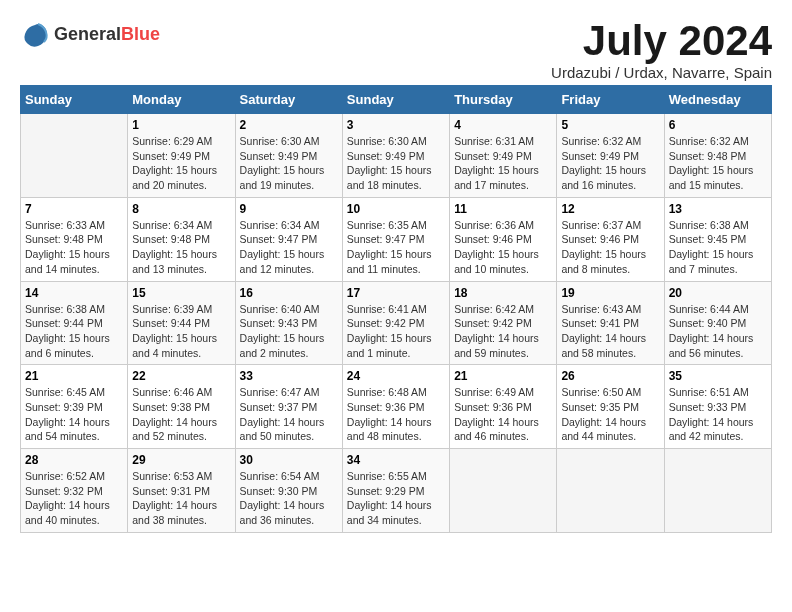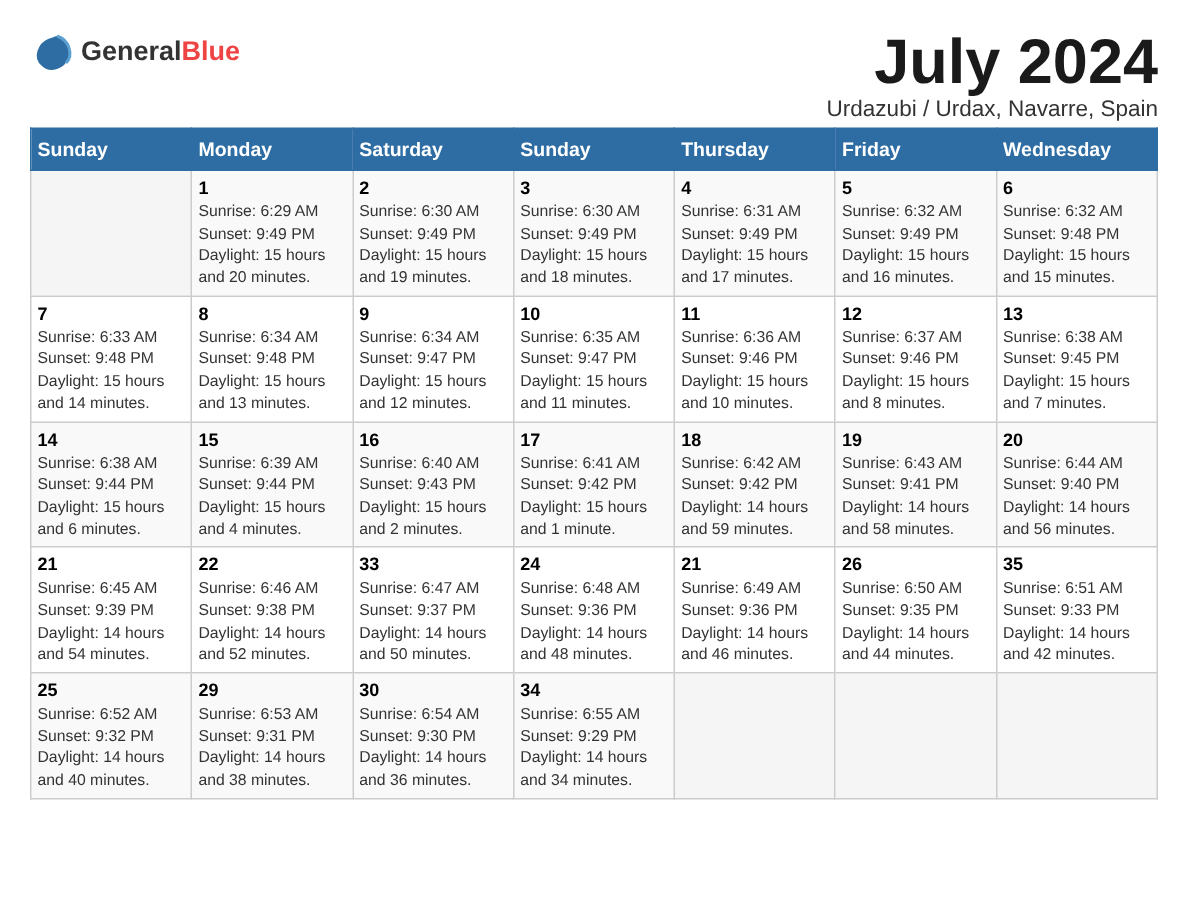--- a/index.html
+++ b/index.html
@@ -293,21 +293,21 @@
       </td>
         <td>
         <div class="day-num">35</div>
         <div class="day-info">
           Sunrise: 6:51 AM<br>Sunset: 9:33 PM<br>Daylight: 14 hours and 42 minutes.
         </div>
       </td>
       </tr>
       <tr>
         <td>
-        <div class="day-num">25</div>
+        <div class="day-num">28</div>
         <div class="day-info">
           Sunrise: 6:52 AM<br>Sunset: 9:32 PM<br>Daylight: 14 hours and 40 minutes.
         </div>
       </td>
         <td>
         <div class="day-num">29</div>
         <div class="day-info">
           Sunrise: 6:53 AM<br>Sunset: 9:31 PM<br>Daylight: 14 hours and 38 minutes.
         </div>
       </td>

